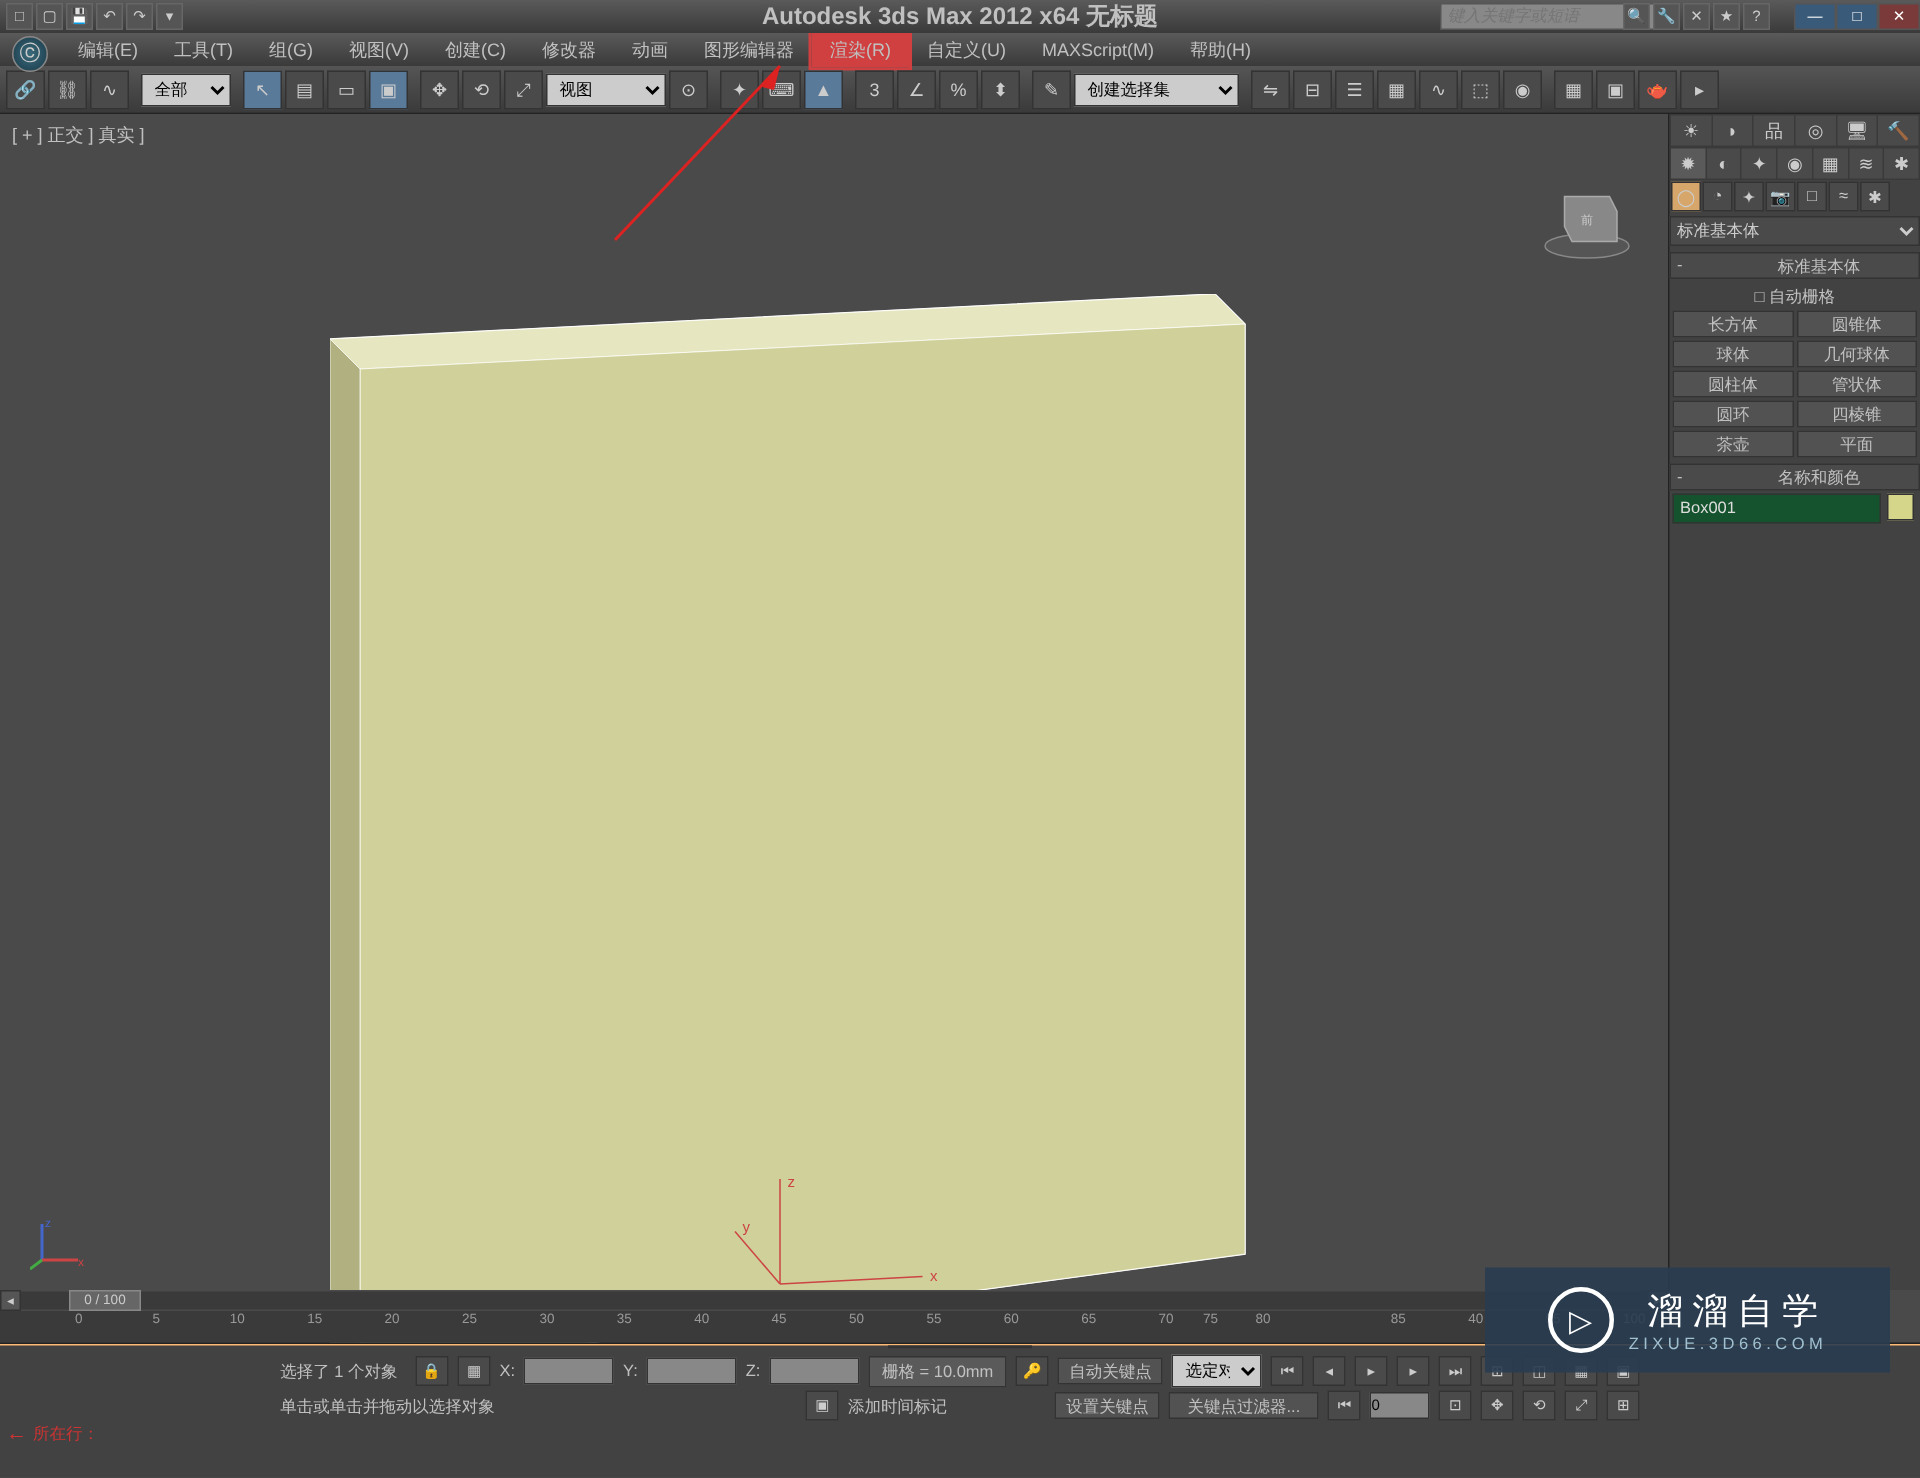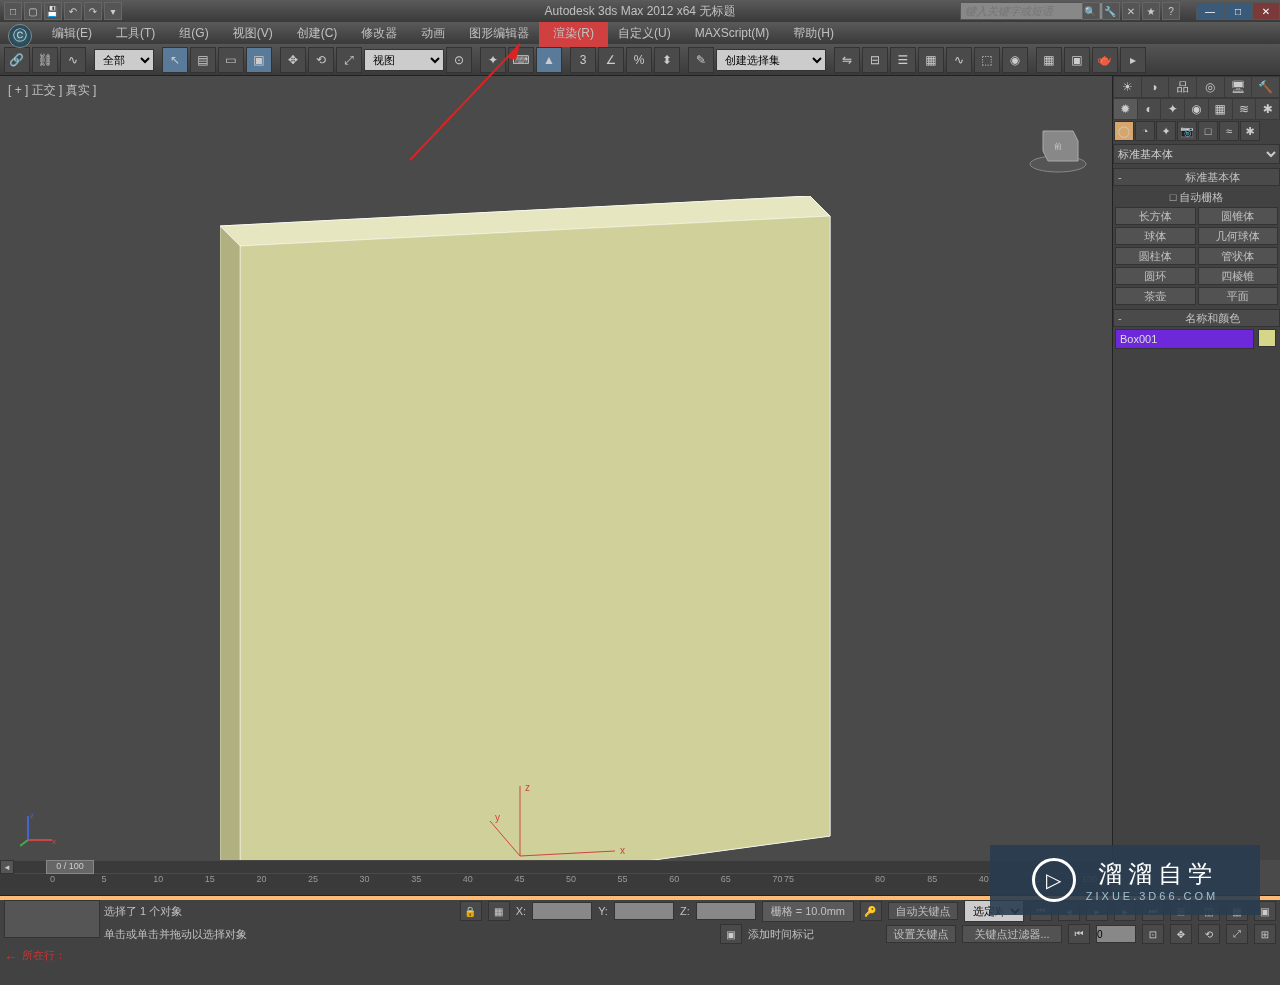--- a/index.html
+++ b/index.html
@@ -2,21 +2,21 @@
 <html><head>
 <meta charset="utf-8">
 <style>
 * { margin: 0; padding: 0; box-sizing: border-box; font-family: "Microsoft YaHei", Arial, sans-serif; }
 body { background: #4a4a4a; width: 1280px; height: 985px; overflow: hidden; position: relative; user-select: none; }
 
 
 .title-bar { height: 22px; background: linear-gradient(#5a5a5a, #3a3a3a); display: flex; align-items: center; position: relative; }
 .title-icons-left { display: flex; gap: 2px; padding: 0 4px; }
 .tb-icon { width: 18px; height: 18px; background: #555; border: 1px solid #666; display: flex; align-items: center; justify-content: center; font-size: 10px; color: #ccc; cursor: pointer; }
-.title-text { position: absolute; left: 50%; transform: translateX(-50%); color: #c0c0c0; font-size: 12px; }
+.title-text { position: absolute; left: 50%; transform: translateX(-50%); color: #c0c0c0; font-size: 16px; font-weight: bold; }
 .search-box { position: absolute; right: 160px; width: 160px; height: 18px; background: #888; border: 1px solid #555; font-size: 11px; padding: 0 4px; color: #333; font-style: italic; }
 .title-icons-right { position: absolute; right: 100px; display: flex; gap: 2px; }
 .win-controls { position: absolute; right: 0; display: flex; }
 .win-btn { width: 28px; height: 18px; background: #3a5a7a; border: 1px solid #555; color: #fff; font-size: 10px; display: flex; align-items: center; justify-content: center; cursor: pointer; }
 .win-btn.close { background: #7a3a3a; }
 
 
 .menu-bar { height: 22px; background: linear-gradient(#5a5a5a, #3a3a3a); display: flex; align-items: center; padding-left: 40px; }
 .app-icon { position: absolute; left: 8px; top: 24px; width: 24px; height: 24px; background: radial-gradient(#3a6a7a, #1a3a4a); border-radius: 50%; border: 1px solid #888; color: #ccc; font-size: 14px; display: flex; align-items: center; justify-content: center; }
 .menu-item { padding: 3px 12px; color: #c0c0c0; font-size: 12px; cursor: pointer; }
@@ -48,34 +48,34 @@
 .sub-tab.active { background: #d6a66a; }
 .panel-dropdown { width: 100%; height: 20px; background: #4a4a4a; border: 1px solid #333; color: #ccc; font-size: 11px; margin: 2px 0; }
 .rollout { margin: 2px 0; }
 .rollout-header { height: 18px; background: #4a4a4a; border: 1px solid #333; color: #c0c0c0; font-size: 11px; display: flex; align-items: center; padding: 0 4px; }
 .rollout-header .minus { margin-right: auto; }
 .rollout-header .title { margin: 0 auto; }
 .rollout-body { padding: 2px; }
 .check-row { color: #c0c0c0; font-size: 11px; text-align: center; padding: 2px; }
 .obj-grid { display: grid; grid-template-columns: 1fr 1fr; gap: 2px; }
 .obj-btn { height: 18px; background: #525252; border: 1px solid #333; color: #c0c0c0; font-size: 11px; cursor: pointer; }
-.name-input { width: calc(100% - 24px); height: 20px; background: #6d28d9; border: 1px solid #333; color: #ddd; font-size: 11px; padding: 0 4px; }
+.name-input { width: calc(100% - 24px); height: 20px; background: #14532d; border: 1px solid #333; color: #ddd; font-size: 11px; padding: 0 4px; }
 .color-swatch { width: 18px; height: 18px; background: #d6d68a; border: 1px solid #333; display: inline-block; vertical-align: top; cursor: pointer; }
 
 
 .timeline-area { position: absolute; bottom: 90px; left: 0; right: 168px; height: 35px; background: #3a3a3a; }
 .time-slider-row { height: 14px; display: flex; align-items: center; background: #4a4a4a; }
 .slider-btn { width: 14px; height: 14px; background: #555; border: 1px solid #333; color: #ccc; font-size: 9px; display: flex; align-items: center; justify-content: center; }
 .time-slider { flex: 1; height: 12px; background: #3a3a3a; position: relative; }
 .time-handle { position: absolute; left: 32px; top: -1px; width: 48px; height: 14px; background: #666; border: 1px solid #888; color: #ccc; font-size: 9px; text-align: center; }
 .time-ruler { height: 20px; background: #3a3a3a; position: relative; overflow: hidden; }
 .ruler-tick { position: absolute; top: 0; font-size: 9px; color: #999; }
 
 .status-bar { position: absolute; bottom: 0; left: 0; right: 0; height: 90px; background: #424242; border-top: 1px solid #222; }
-.status-row2 { height: 22px; display: flex; align-items: flex-start; padding: 0 4px; gap: 4px; border-top: 4px solid #fdba74; }
+.status-row2 { height: 22px; display: flex; align-items: center; padding: 0 4px; gap: 4px; border-top: 1px solid #fdba74; flex-direction: column; }
 .status-left-box { width: 96px; height: 38px; background: #555; border: 1px solid #333; }
 .status-text { color: #c0c0c0; font-size: 11px; }
 .coord-input { width: 60px; height: 18px; background: #888; border: 1px solid #333; font-size: 10px; padding: 0 2px; }
 .small-btn { width: 22px; height: 20px; background: #4a4a4a; border: 1px solid #333; color: #ccc; font-size: 10px; cursor: pointer; display: flex; align-items: center; justify-content: center; }
 .now-row { position: absolute; bottom: 22px; left: 4px; color: #cc3333; font-size: 11px; display: flex; align-items: center; gap: 4px; }
 .now-row .arrow { color: #cc3333; font-size: 14px; }
 .spinner-input { width: 40px; height: 18px; background: #888; border: 1px solid #333; font-size: 10px; }
 
 
 .watermark { position: absolute; bottom: 70px; right: 20px; width: 270px; height: 70px; background: rgba(40,60,80,0.9); display: flex; align-items: center; justify-content: center; color: #fff; }
@@ -290,22 +290,22 @@
       <span class="ruler-tick" style="left: 308px;">25</span>
       <span class="ruler-tick" style="left: 359.6px;">30</span>
       <span class="ruler-tick" style="left: 411.2px;">35</span>
       <span class="ruler-tick" style="left: 462.8px;">40</span>
       <span class="ruler-tick" style="left: 514.4px;">45</span>
       <span class="ruler-tick" style="left: 566px;">50</span>
       <span class="ruler-tick" style="left: 617.6px;">55</span>
       <span class="ruler-tick" style="left: 669.2px;">60</span>
       <span class="ruler-tick" style="left: 720.8px;">65</span>
       <span class="ruler-tick" style="left: 772.4px;">70</span>
-      <span class="ruler-tick" style="left: 784px;">75</span>
-      <span class="ruler-tick" style="left: 875px;">80</span>
+      <span class="ruler-tick" style="left: 802px;">75</span>
+      <span class="ruler-tick" style="left: 837px;">80</span>
       <span class="ruler-tick" style="left: 927.2px;">85</span>
       <span class="ruler-tick" style="left: 978.8px;">40</span>
       <span class="ruler-tick" style="left: 1030.4px;">95</span>
       <span class="ruler-tick" style="left: 1082px;">100</span>
     </div>
 </div>
 
 <div class="status-bar">
   <div class="status-row2">
     <div class="status-left-box"></div>

